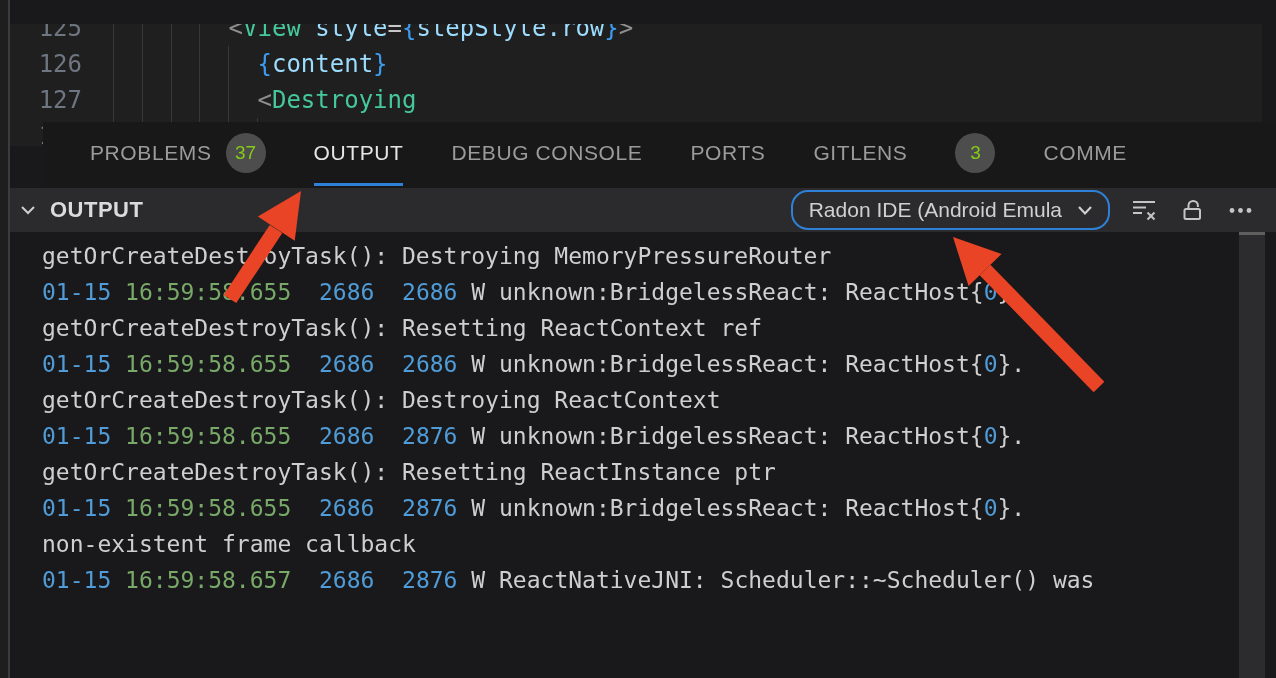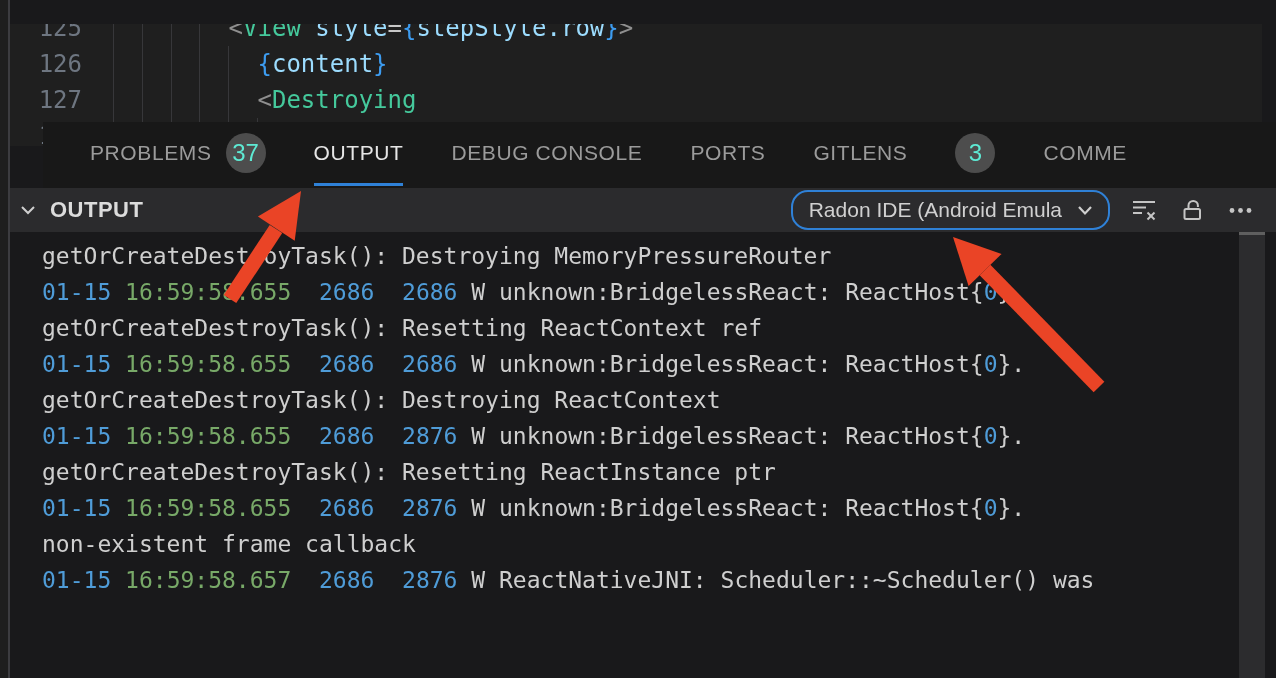--- a/index.html
+++ b/index.html
@@ -25,22 +25,22 @@
   .seg-brace{color:#3d9cf0;}
   .seg-id{color:#9cdcfe;}
 
   
   .tabbar{position:absolute;left:0;top:122px;right:0;height:66px;background:#181818;
           display:flex;align-items:flex-start;padding-left:47px;gap:48px;overflow:hidden;margin-left:43px;}
   .ptab{height:64px;display:flex;align-items:center;gap:14px;border-bottom:3px solid transparent;
         box-sizing:border-box;color:#9b9b9b;font-size:21px;letter-spacing:.6px;cursor:pointer;flex:none;}
   .ptab.active{color:#e6e6e6;border-bottom-color:var(--accent,#2f81d7);}
   .badge{display:inline-flex;align-items:center;justify-content:center;height:40px;min-width:40px;
-         padding:0 5px;border-radius:20px;background:var(--badge-bg,#4d4d4d);color:#5eead4;
-         font-size:24px;letter-spacing:0;box-sizing:border-box;}
+         padding:0 5px;border-radius:20px;background:var(--badge-bg,#4d4d4d);color:#84cc16;
+         font-size:19px;letter-spacing:0;box-sizing:border-box;}
 
   
   .pheader{position:absolute;left:0;top:188px;right:0;height:44px;background:#2b2b2d;
            display:flex;align-items:center;padding:0 22px 0 14px;box-sizing:border-box;z-index:10;}
   .icon-btn{display:flex;align-items:center;justify-content:center;background:none;border:none;
             padding:0;width:28px;height:28px;cursor:pointer;flex:none;}
   .icon-btn svg{display:block;}
   .ptitle{color:#dcdcdc;font-size:22px;font-weight:bold;letter-spacing:.5px;margin-left:8px;}
   .spacer{flex:1;}
   .channel-select{display:flex;align-items:center;gap:12px;height:40px;padding:0 12px 0 16px;

